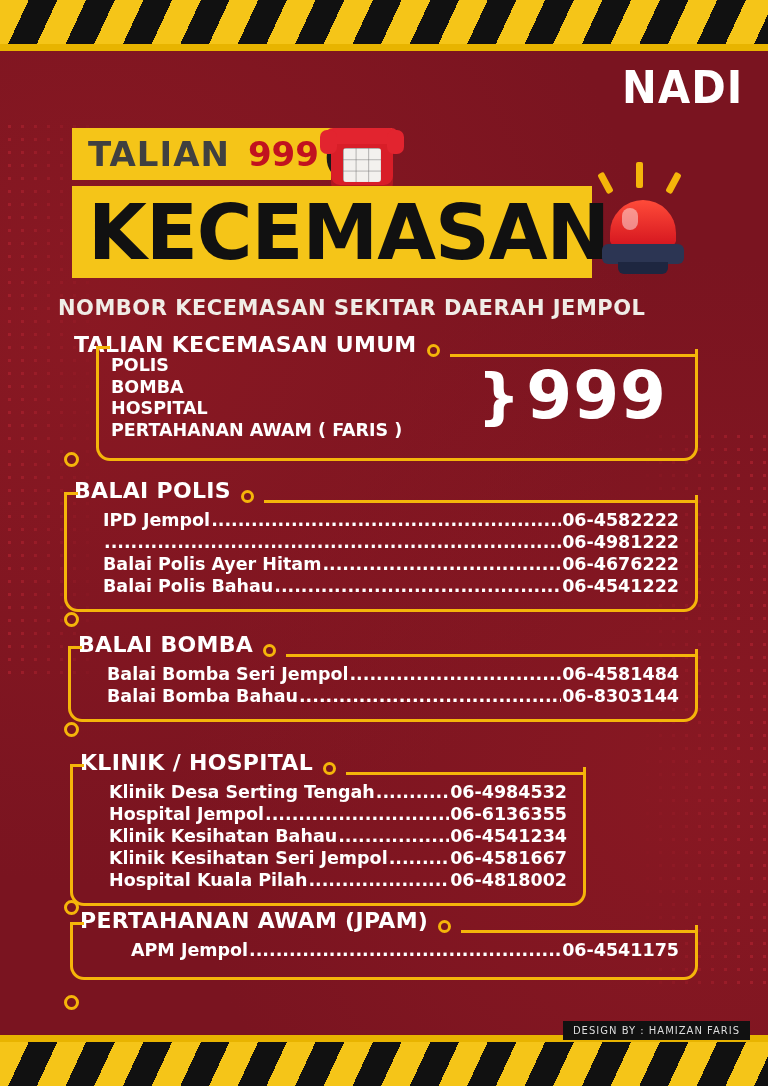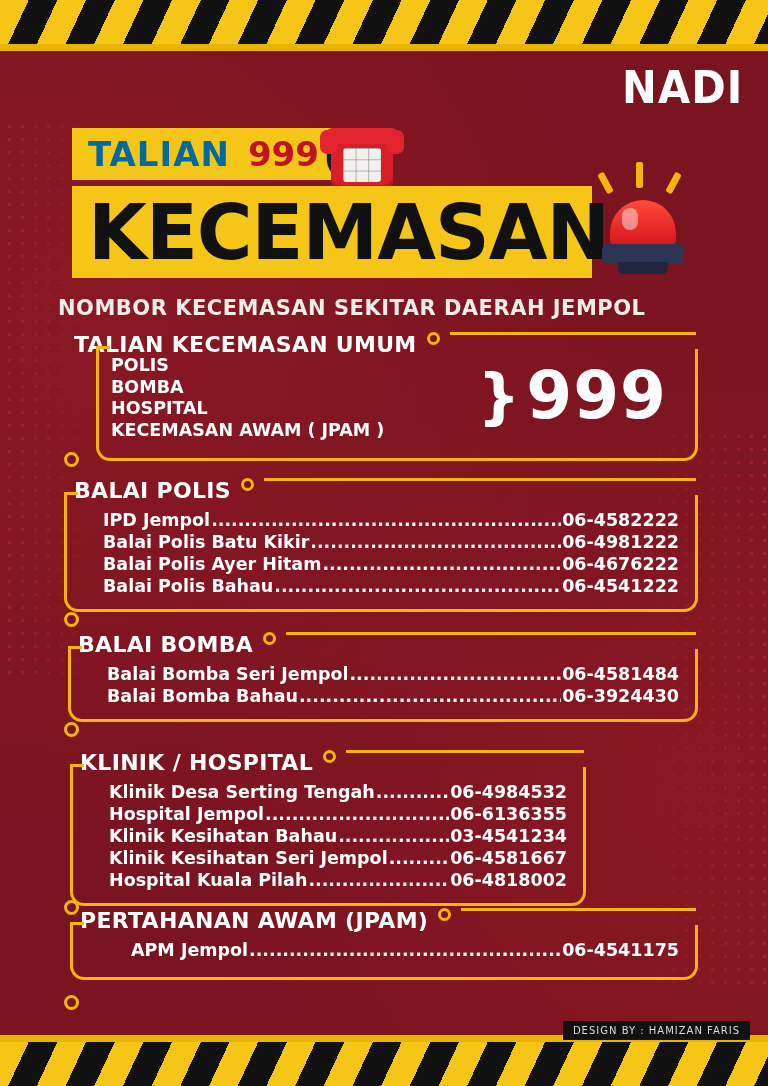--- a/index.html
+++ b/index.html
@@ -62,21 +62,21 @@
   }
 
   
   .talian-bar {
     position: absolute; left: 72px; top: 128px;
     width: 320px; height: 52px;
     background: #f5c518;
     display: flex; align-items: center;
   }
   .talian-text {
-    color: #0369a1; font-size: 34px; font-weight: 700; letter-spacing: 1px;
+    color: #404040; font-size: 34px; font-weight: 700; letter-spacing: 1px;
     margin-left: 16px;
     font-family: "DejaVu Sans", sans-serif;
   }
   .talian-999 {
     color: #c1121f; font-size: 34px; font-weight: 700; margin-left: 18px;
     font-family: "DejaVu Sans", sans-serif;
   }
   .talian-paren { color:#1a1a1a; font-size: 34px; font-weight: 700; margin-left: 6px; }
 
   
@@ -148,21 +148,21 @@
   
   .subtitle {
     position: absolute; left: 58px; top: 296px;
     color: #f0ece6; font-size: 21px; font-weight: 700; letter-spacing: 0.5px;
     font-family: "DejaVu Sans", sans-serif;
   }
 
   
   .section { position: absolute; left: 64px; width: 634px; }
   .sec-head {
-    display: flex; align-items: flex-start; gap: 10px;
+    display: flex; align-items: flex-end; gap: 10px;
     margin-left: 10px;
   }
   .sec-title {
     color: #fff; font-size: 22px; font-weight: 700; letter-spacing: 0.3px;
     font-family: "DejaVu Sans", sans-serif; white-space: nowrap;
   }
   .sec-line { flex: 1; height: 3px; background: #f5b50a; position: relative; margin-right: 2px; }
   .sec-dot {
     width: 13px; height: 13px; border-radius: 50%;
     border: 3px solid #f5b50a; background: #7a1420; flex: none;
@@ -277,21 +277,21 @@
     <div class="sec-head">
       <span class="sec-title">TALIAN KECEMASAN UMUM</span>
       <span class="sec-dot"></span>
       <span class="sec-line"></span>
     </div>
     <div class="umum-frame">
       <div class="umum-list">
         <div>POLIS</div>
         <div>BOMBA</div>
         <div>HOSPITAL</div>
-        <div>KECEMASAN AWAM ( JPAM )</div>
+        <div>PERTAHANAN AWAM ( FARIS )</div>
       </div>
       <div class="umum-999">
         <span class="brace">}</span>
         <span class="nine">999</span>
       </div>
     </div>
   </div>
 
   <div class="rail-dot" style="top:452px;"></div>
 
@@ -301,21 +301,20 @@
       <span class="sec-dot"></span>
       <span class="sec-line"></span>
     </div>
     <div class="frame">
       <div class="row">
         <span class="label">IPD Jempol</span>
         <span class="dotfill">..................................................................................</span>
         <span class="num">06-4582222</span>
       </div>
       <div class="row">
-        <span class="label">Balai Polis Batu Kikir</span>
         <span class="dotfill">..................................................................................</span>
         <span class="num">06-4981222</span>
       </div>
       <div class="row">
         <span class="label">Balai Polis Ayer Hitam</span>
         <span class="dotfill">..................................................................................</span>
         <span class="num">06-4676222</span>
       </div>
       <div class="row">
         <span class="label">Balai Polis Bahau</span>
@@ -335,21 +334,21 @@
     </div>
     <div class="frame">
       <div class="row">
         <span class="label">Balai Bomba Seri Jempol</span>
         <span class="dotfill">..................................................................................</span>
         <span class="num">06-4581484</span>
       </div>
       <div class="row">
         <span class="label">Balai Bomba Bahau</span>
         <span class="dotfill">..................................................................................</span>
-        <span class="num">06-3924430</span>
+        <span class="num">06-8303144</span>
       </div>
     </div>
   </div>
 
   <div class="rail-dot" style="top:722px;"></div>
 
   <div class="section" style="top:750px; left:70px; width:516px;">
     <div class="sec-head">
       <span class="sec-title">KLINIK / HOSPITAL</span>
       <span class="sec-dot"></span>
@@ -362,21 +361,21 @@
         <span class="num">06-4984532</span>
       </div>
       <div class="row">
         <span class="label">Hospital Jempol</span>
         <span class="dotfill">..................................................................................</span>
         <span class="num">06-6136355</span>
       </div>
       <div class="row">
         <span class="label">Klinik Kesihatan Bahau</span>
         <span class="dotfill">..................................................................................</span>
-        <span class="num">03-4541234</span>
+        <span class="num">06-4541234</span>
       </div>
       <div class="row">
         <span class="label">Klinik Kesihatan Seri Jempol</span>
         <span class="dotfill">..................................................................................</span>
         <span class="num">06-4581667</span>
       </div>
       <div class="row">
         <span class="label">Hospital Kuala Pilah</span>
         <span class="dotfill">..................................................................................</span>
         <span class="num">06-4818002</span>

